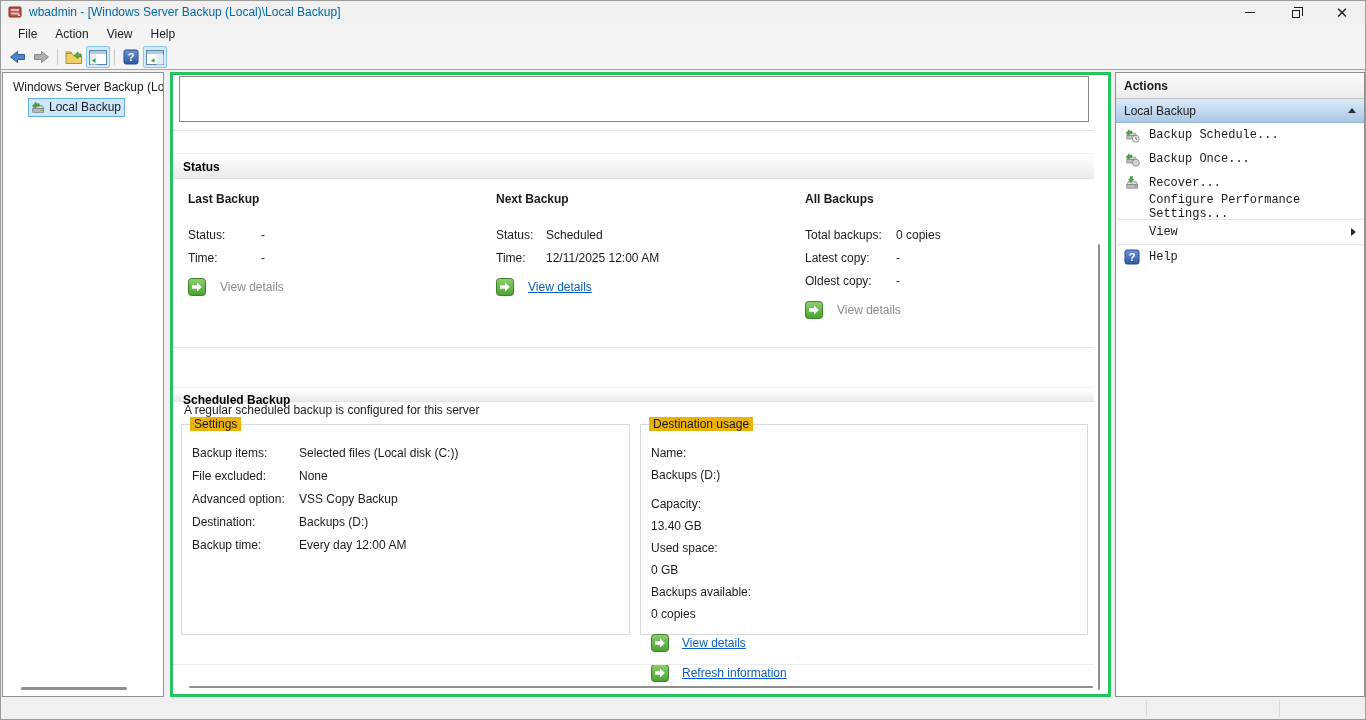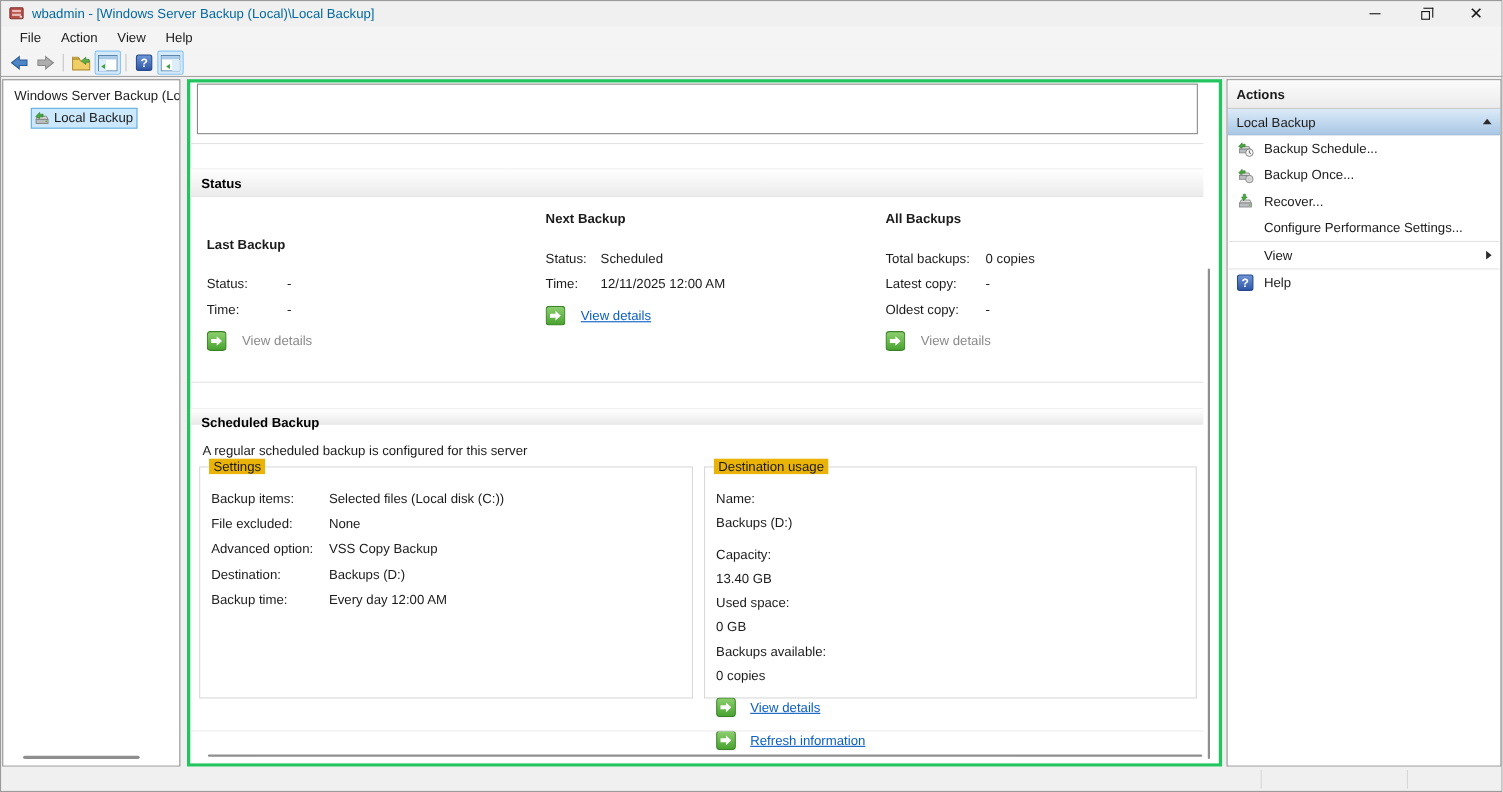--- a/index.html
+++ b/index.html
@@ -68,21 +68,21 @@
   .vscroll { position:absolute; width:2px; background:#8f8f8f; border-radius:2px; }
 
   
   .ap-header { height:26px; line-height:26px; font-weight:bold; padding-left:8px; background:linear-gradient(180deg,#fbfbfb,#ececec); border-bottom:1px solid #c3c3c3; }
   .ap-group { height:24px; display:flex; align-items:center; padding:0 8px; background:linear-gradient(180deg,#dcebf9,#a9c7e5); border-bottom:1px solid #96b4d2; }
   .ap-group-label { flex:1; }
   .tri-up { width:0; height:0; border-left:4px solid transparent; border-right:4px solid transparent; border-bottom:5px solid #2b2b2b; }
   .tri-right { width:0; height:0; border-top:4px solid transparent; border-bottom:4px solid transparent; border-left:5px solid #2b2b2b; }
   .ap-item { height:24px; display:flex; align-items:center; padding:0 8px 0 7px; }
   .ap-ico { width:18px; display:flex; justify-content:center; }
-  .ap-label { margin-left:8px; flex:1; }
+  .ap-label { margin-left:8px; flex:1;font-family:Liberation Mono, monospace; }
   .ap-sep { height:1px; background:#e3e3e3; margin:0 1px; }
 
   .statusbar { position:absolute; left:0; right:0; bottom:0; height:23px; background:#f0f0f0; }
   .sb-sep { position:absolute; top:3px; bottom:3px; width:1px; background:#d8d8d8; }
 </style>
 </head>
 <body>
 
 <svg width="0" height="0" style="position:absolute">
   <defs>
@@ -196,21 +196,21 @@
   </div>
   <div class="hscroll" style="left:18px; bottom:6px; width:106px;"></div>
 </div>
 
 <div class="main-pane">
   <div class="msg-box"></div>
   <div class="thin-line" style="top:55px;"></div>
 
   <div class="sec-header" style="top:78px;">Status</div>
 
-  <div class="col col-last" style="left:15px; top:117px;margin-top:23px;">
+  <div class="col col-last" style="left:15px; top:117px;">
     <div class="col-title">Last Backup</div>
     <div class="kv">
         <span class="k">Status:</span>
         <span class="v">-</span>
       </div>
     <div class="kv">
         <span class="k">Time:</span>
         <span class="v">-</span>
       </div>
     <div class="detail-link">
@@ -258,21 +258,21 @@
     <div class="detail-link">
       <svg width="18" height="18">
           <rect x="0.5" y="0.5" width="17" height="17" rx="3" fill="url(#greenBtn)" stroke="#3c822a"></rect>
           <path d="M4 7.2h5V4.6L13.8 9 9 13.4V10.8H4z" fill="#fff"></path>
         </svg>
       <span class="link-gray">View details</span>
     </div>
   </div>
 
   <div class="thin-line" style="top:272px;"></div>
-  <div class="sec-header" style="top:296px; height:15px; line-height:25px;">Scheduled Backup</div>
+  <div class="sec-header" style="top:312px; height:15px; line-height:25px;">Scheduled Backup</div>
   <div class="desc" style="top:328px;">A regular scheduled backup is configured for this server</div>
 
   <div class="fieldset" style="left:8px; top:349px; width:449px; height:211px;">
     <span class="legend">Settings</span>
     <div class="fs-body">
       <div class="s-row">
           <span class="k set-k">Backup items:</span>
           <span>Selected files (Local disk (C:))</span>
         </div>
       <div class="s-row">

